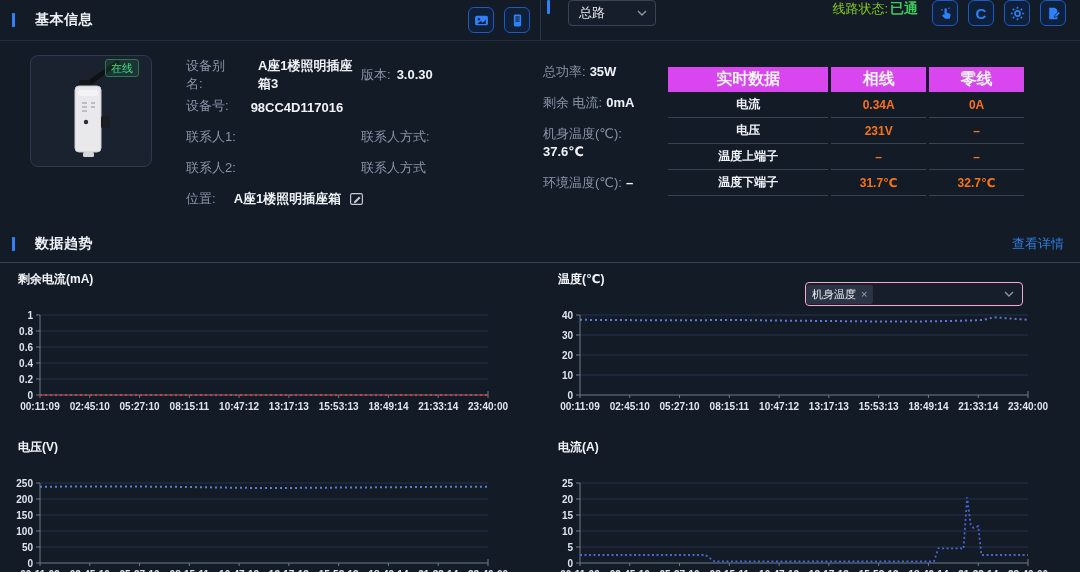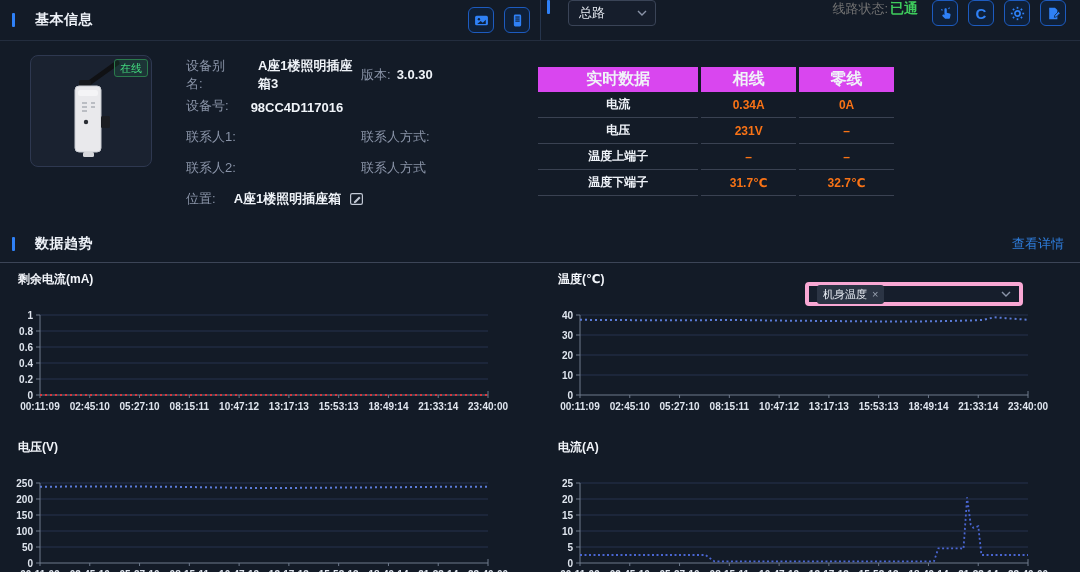--- a/index.html
+++ b/index.html
@@ -20,30 +20,30 @@
     width:26px; height:26px; border:1px solid #1d5bbf; border-radius:6px; background:#0f2038;
     display:flex; align-items:center; justify-content:center; margin-right:10px; cursor:pointer;
     color:#2f81f7; font-weight:bold;
   }
   .icon-btn svg { display:block; }
   .hdr-select {
     width:88px; height:26px; background:#161e2c; border:1px solid #3a4457; border-radius:4px;
     display:flex; align-items:center; padding:0 8px 0 10px; margin-left:10px; cursor:pointer;
   }
   .hdr-select .sel-val { flex:1; color:#e9edf4; }
-  .status-label { color:#737373; }
+  .status-label { color:#84cc16; }
   .status-value { color:#3ecb5c; font-weight:bold; margin:0 14px 0 2px; font-size:14px; }
   
   .info { display:flex; height:184px; padding:14px 0 0 30px; }
   .device-card {
     width:122px; height:112px; border:1px solid #2e3850; border-radius:8px; background:#1a2230;
     position:relative; flex:none;
   }
   .online-badge {
-    position:absolute; top:3px; right:3px; font-size:11px; line-height:16px; padding:0 5px;
+    position:absolute; top:3px; right:12px; font-size:11px; line-height:16px; padding:0 5px;
     color:#42d77d; background:rgba(40,160,90,.14); border:1px solid #2a7a4c; border-radius:3px;
   }
   .info-grid { margin-left:34px; width:335px; padding-top:4px; flex:none; }
   .irow { height:31px; display:flex; align-items:center; }
   .icol { width:175px; display:flex; align-items:flex-end;gap:16px; }
   .icol2 { flex:1; display:flex; align-items:center; }
   .ilabel { color:#8a94a8; }
   .ivalue { color:#f0f4f9; font-weight:bold; margin-left:6px; }
   .edit-btn { margin-left:8px; cursor:pointer; display:flex; }
   .stats { margin-left:22px; width:108px; padding-top:8px; flex:none; line-height:18px; }
@@ -58,22 +58,22 @@
   td.rowhead { font-weight:bold; color:#eef2f8; }
   
   .trends-hdr { height:38px; display:flex; align-items:center; border-bottom:1px solid #3c4557; }
   .detail-link { color:#2e7cd9; margin-right:16px; cursor:pointer; }
   .charts { display:grid; grid-template-columns:540px 540px; }
   .chart { height:168px; padding:8px 0 0 10px; position:relative; }
   .chart h3 { font-size:12px; font-weight:bold; color:#f2f5fa; margin-left:8px; height:16px; line-height:16px; }
   .chart svg.plot { display:block; margin-top:22px; overflow:visible; }
   .tag-select {
     position:absolute; left:265px; top:19px; width:218px; height:24px; background:#161e2c;
-    border:4px solid #f9a8d4; border-radius:4px; display:flex; align-items:center;
-    padding:0 8px 0 8px; cursor:pointer;
+    border:1px solid #f9a8d4; border-radius:4px; display:flex; align-items:center;
+    padding:0 8px 0 0; cursor:pointer;
   }
   .tag-chip {
     background:#2b3444; border-radius:3px; font-size:11px; color:#e9edf4; padding:2px 6px;
     display:flex; align-items:center; gap:5px;
   }
   .tag-x { color:#9aa3b2; cursor:pointer; font-size:11px; }
   .chev { margin-left:auto; display:flex; }
 </style>
 </head>
 <body>
@@ -219,20 +219,26 @@
       <span class="ivalue" style="margin-left:18px;">A座1楼照明插座箱</span>
       <span class="edit-btn">
         <svg width="15" height="15" viewBox="0 0 14 14">
             <rect x="1.5" y="2.5" width="11" height="10" rx="1.5" fill="none" stroke="#c3cad6" stroke-width="1.1"></rect>
             <path d="M5 9.6 L9.4 5.2 L10.8 6.6 L6.4 11 L4.5 11.4 Z" fill="#c3cad6"></path>
           </svg>
       </span>
     </div>
   </div>
 
+  <div class="stats">
+    <div class="stat"><span class="ilabel">总功率:</span><span class="svalue">35W</span></div>
+    <div class="stat"><span class="ilabel">剩余 电流:</span><span class="svalue">0mA</span></div>
+    <div class="stat"><span class="ilabel">机身温度(℃):</span><br><span class="svalue" style="margin-left:0;">37.6℃</span></div>
+    <div class="stat"><span class="ilabel">环境温度(℃):</span><span class="svalue">–</span></div>
+  </div>
 
   <div class="rt-table">
     <table>
       <thead>
         <tr>
           <th>实时数据</th>
           <th>相线</th>
           <th>零线</th>
         </tr>
       </thead>

